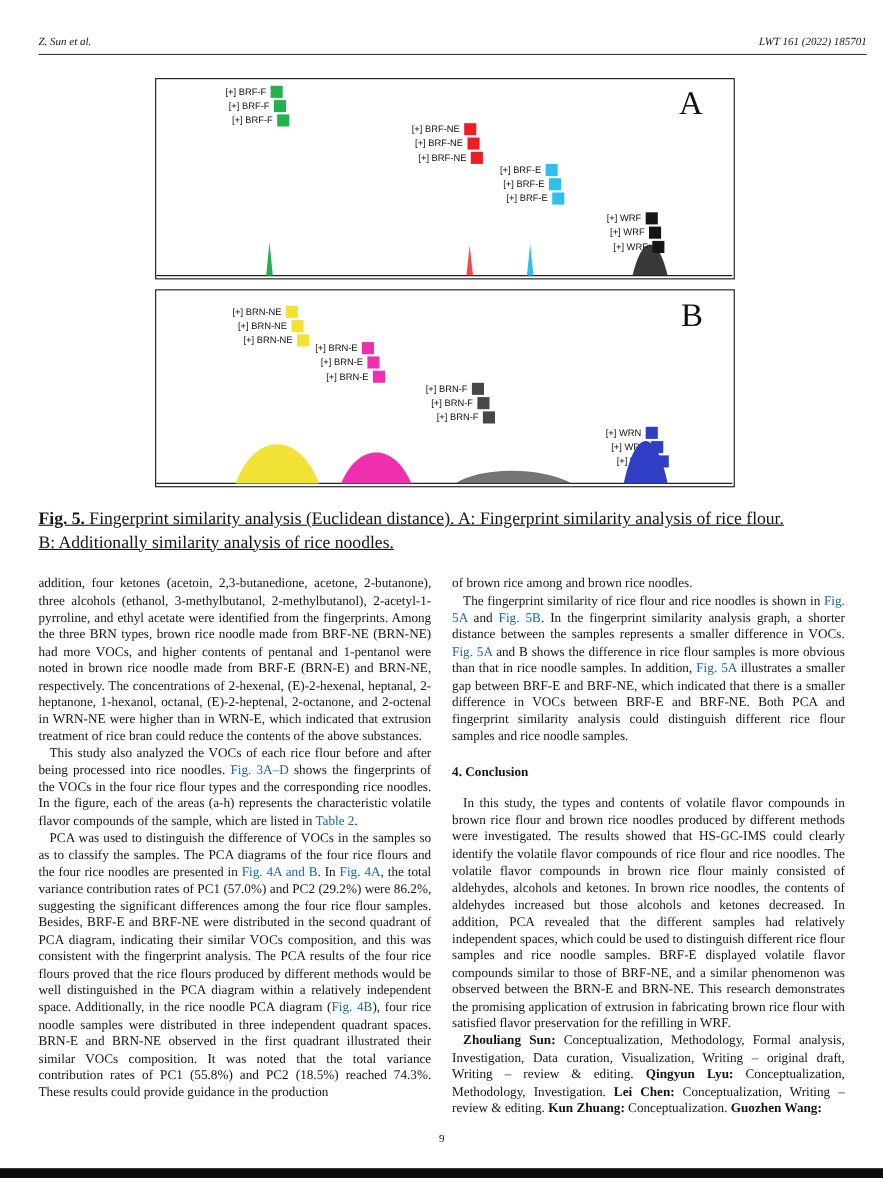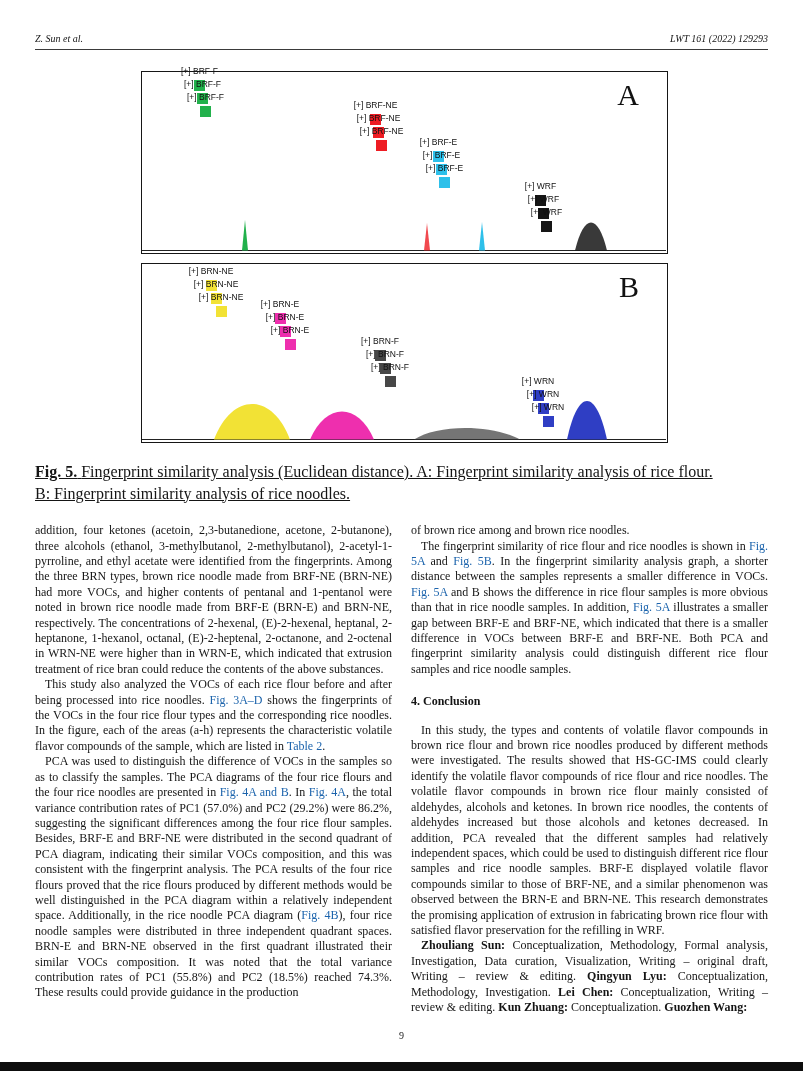--- a/index.html
+++ b/index.html
@@ -1,41 +1,41 @@
 <!DOCTYPE html>
 <html><head>
 <meta charset="utf-8">
 <style>
   html,body{margin:0;padding:0;}
   body{
     width:803px;height:1071px;background:#ffffff;position:relative;overflow:hidden;
     font-family:"Liberation Serif", serif;color:#151515;
   }
-  .page{padding:33px 35px 0 35px;position:relative;}
+  .page{padding:33px 15px 0 35px;position:relative;}
   
   .runhead{display:flex;justify-content:space-between;align-items:flex-end;
     font-size:10px;font-style:italic;padding-bottom:5px;border-bottom:1px solid #3a3a3a;}
   
   .figure-area{position:relative;height:373px;margin-top:21px;}
   .panel{position:absolute;left:106px;width:527px;border:1.5px solid #161616;background:#fff;box-sizing:border-box;}
   .panelA{top:0;height:183px;}
   .panelB{top:192px;height:180px;}
   .panel-letter{position:absolute;right:28px;top:6px;font-size:30px;font-family:"Liberation Serif",serif;color:#111;}
   .group{position:absolute;}
   .pA .group{width:115px;}
   .pB .group{width:120px;}
-  .srow{display:flex;justify-content:flex-end;align-items:center;height:13px;gap:4px;flex-direction:column;}
+  .srow{display:flex;justify-content:flex-end;height:13px;gap:4px;}
   .slabel{font-family:"Liberation Sans",sans-serif;font-size:8.5px;white-space:nowrap;color:#111;}
   .sq{width:11px;height:11px;flex:0 0 11px;display:inline-block;}
   .pA .group .srow:nth-child(2){transform:translateX(3px);}
   .pA .group .srow:nth-child(3){transform:translateX(6px);}
   .pB .group .srow:nth-child(2){transform:translateX(5px);}
   .pB .group .srow:nth-child(3){transform:translateX(10px);}
   
-  .gA0{left:0;top:6px;}   .gA1{left:176px;top:40px;} .gA2{left:239px;top:77px;} .gA3{left:341px;top:121px;}
+  .gA0{left:0;top:6px;}   .gA1{left:176px;top:40px;} .gA2{left:250px;top:77px;} .gA3{left:341px;top:121px;}
   
   .gB0{left:9px;top:14px;} .gB1{left:78px;top:47px;} .gB2{left:178px;top:84px;} .gB3{left:336px;top:124px;}
   .peaks{position:absolute;left:0;bottom:0;width:524px;height:60px;display:block;}
   
   .caption{margin-top:17px;font-size:16px;line-height:1.35;color:#151515;text-decoration:underline;}
   .cap-tag{font-weight:bold;}
   
   .columns{display:flex;gap:19px;margin-top:19px;}
   .col{width:357px;font-size:12px;line-height:15.4px;text-align:justify;}
   .blk{margin:0;}
@@ -48,21 +48,21 @@
   .pagenum{position:absolute;left:0;right:0;bottom:30px;text-align:center;font-size:10px;color:#222;}
   .bottom-bar{position:absolute;left:0;right:0;bottom:0;height:9px;background:#0d0d0d;}
 </style>
 </head>
 <body>
 
 <div class="page">
 
   <div class="runhead">
     <span>Z. Sun et al.</span>
-    <span>LWT 161 (2022) 129293</span>
+    <span>LWT 161 (2022) 185701</span>
   </div>
 
   <div class="figure-area">
 
     <div class="panel panelA pA">
       <span class="panel-letter">A</span>
       <div class="group gA0">
           <div class="srow">
             <span class="slabel">[+] BRF-F</span>
             <span class="sq" style="background-color: rgb(34, 177, 76);"></span>
@@ -190,21 +190,21 @@
         <path d="M72,57.5 C90,10 130,10 148,57.5 Z" style="fill: rgb(242, 226, 53);"></path>
         <path d="M168,57.5 C184,20 216,20 232,57.5 Z" style="fill: rgb(238, 47, 174);"></path>
         <path d="M272,57.5 C295,42 350,42 378,57.5 Z" fill-opacity="0.75" style="fill: rgb(71, 71, 71);"></path>
         <path d="M425,57.5 C436,6 454,6 465,57.5 Z" style="fill: rgb(47, 62, 196);"></path>
       </svg>
     </div>
   </div>
 
   <div class="caption">
     <div><span class="cap-tag">Fig. 5.</span> <span>Fingerprint similarity analysis (Euclidean distance). A: Fingerprint similarity analysis of rice flour.</span></div>
-    <div>B: Fingerprint similarity analysis of rice noodles.</div>
+    <div>B: Additionally similarity analysis of rice noodles.</div>
   </div>
 
   <div class="columns">
     <div class="col">
         <div class="blk para"><span>addition, four ketones (acetoin, 2,3-butanedione, acetone, 2-butanone), three alcohols (ethanol, 3-methylbutanol, 2-methylbutanol), 2-acetyl-1-pyrroline, and ethyl acetate were identified from the fingerprints. Among the three BRN types, brown rice noodle made from BRF-NE (BRN-NE) had more VOCs, and higher contents of pentanal and 1-pentanol were noted in brown rice noodle made from BRF-E (BRN-E) and BRN-NE, respectively. The concentrations of 2-hexenal, (E)-2-hexenal, heptanal, 2-heptanone, 1-hexanol, octanal, (E)-2-heptenal, 2-octanone, and 2-octenal in WRN-NE were higher than in WRN-E, which indicated that extrusion treatment of rice bran could reduce the contents of the above substances.</span></div>
         <div class="blk para-indent"><span>This study also analyzed the VOCs of each rice flour before and after being processed into rice noodles. </span><span class="seg-link">Fig. 3A–D</span><span> shows the fingerprints of the VOCs in the four rice flour types and the corresponding rice noodles. In the figure, each of the areas (a-h) represents the characteristic volatile flavor compounds of the sample, which are listed in </span><span class="seg-link">Table 2</span><span>.</span></div>
         <div class="blk para-indent"><span>PCA was used to distinguish the difference of VOCs in the samples so as to classify the samples. The PCA diagrams of the four rice flours and the four rice noodles are presented in </span><span class="seg-link">Fig. 4A and B</span><span>. In </span><span class="seg-link">Fig. 4A</span><span>, the total variance contribution rates of PC1 (57.0%) and PC2 (29.2%) were 86.2%, suggesting the significant differences among the four rice flour samples. Besides, BRF-E and BRF-NE were distributed in the second quadrant of PCA diagram, indicating their similar VOCs composition, and this was consistent with the fingerprint analysis. The PCA results of the four rice flours proved that the rice flours produced by different methods would be well distinguished in the PCA diagram within a relatively independent space. Additionally, in the rice noodle PCA diagram (</span><span class="seg-link">Fig. 4B</span><span>), four rice noodle samples were distributed in three independent quadrant spaces. BRN-E and BRN-NE observed in the first quadrant illustrated their similar VOCs composition. It was noted that the total variance contribution rates of PC1 (55.8%) and PC2 (18.5%) reached 74.3%. These results could provide guidance in the production</span></div>
       </div>
     <div class="col">
         <div class="blk para"><span>of brown rice among and brown rice noodles.</span></div>

